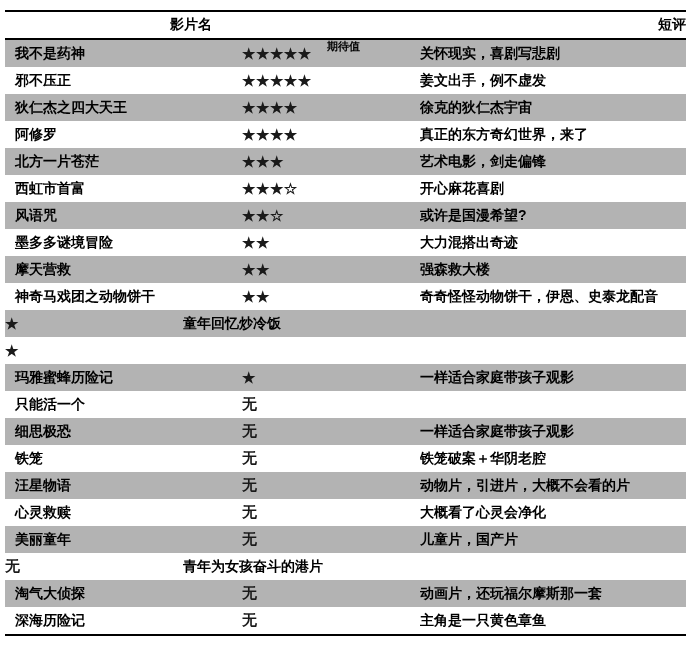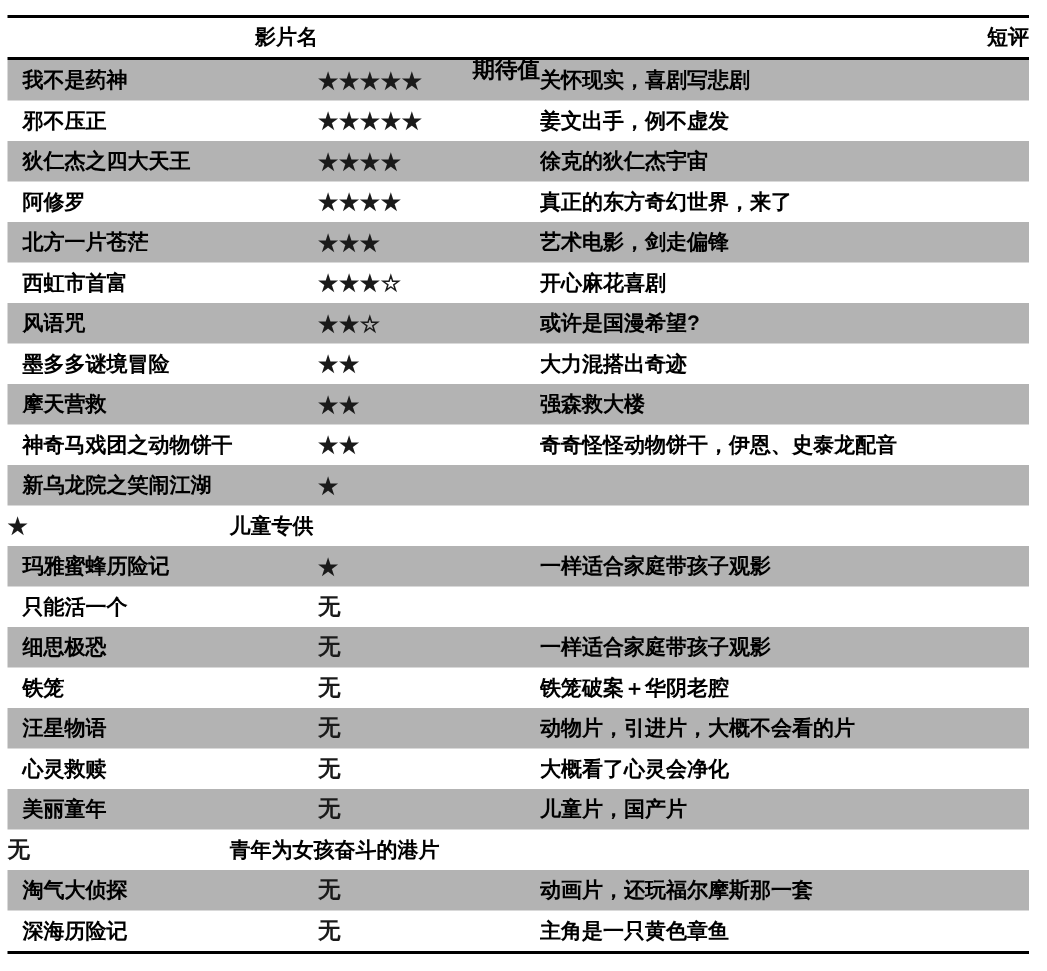--- a/index.html
+++ b/index.html
@@ -29,27 +29,28 @@
     font-weight: bold;
     text-align: right;
   }
   .row {
     display: flex;
     align-items: center;
     height: 27px;
     font-size: 14px;
     font-weight: bold;
     white-space: nowrap;
+    gap: 30px;
   }
   .tbody .row:nth-child(odd) { background: var(--stripe, #b3b3b3); }
   .cell-name   { width: 207px; padding-left: 10px; overflow: hidden; }
   .cell-rating { width: 148px; overflow: hidden; }
   .cell-review { flex: 1; overflow: hidden; }
   .cell-rating { font-size: 15px; letter-spacing: 0.5px; color: var(--star, #1a1a1a); }
-  .header-row .cell-rating { font-size: 15px; letter-spacing: 0; color: var(--text, #000); margin-top: 43px; }
+  .header-row .cell-rating { font-size: 11px; letter-spacing: 0; color: var(--text, #000); margin-top: 43px; }
 </style>
 </head>
 <body>
 
 <div class="movie-table">
   <div class="header-row">
     <div class="cell-name">影片名</div>
     <div class="cell-rating">期待值</div>
     <div class="cell-review">短评</div>
   </div>
@@ -108,27 +109,26 @@
     <div class="cell-review">强森救大楼</div>
   </div>
 
   <div class="row">
     <div class="cell-name">神奇马戏团之动物饼干</div>
     <div class="cell-rating">★★</div>
     <div class="cell-review">奇奇怪怪动物饼干，伊恩、史泰龙配音</div>
   </div>
 
   <div class="row">
-    <div class="cell-name">新乌龙院之笑闹江湖</div>
     <div class="cell-rating">★</div>
+    <div class="cell-review">童年回忆炒冷饭</div>
   </div>
 
   <div class="row">
     <div class="cell-rating">★</div>
-    <div class="cell-review">儿童专供</div>
   </div>
 
   <div class="row">
     <div class="cell-name">玛雅蜜蜂历险记</div>
     <div class="cell-rating">★</div>
     <div class="cell-review">一样适合家庭带孩子观影</div>
   </div>
 
   <div class="row">
     <div class="cell-name">只能活一个</div>

